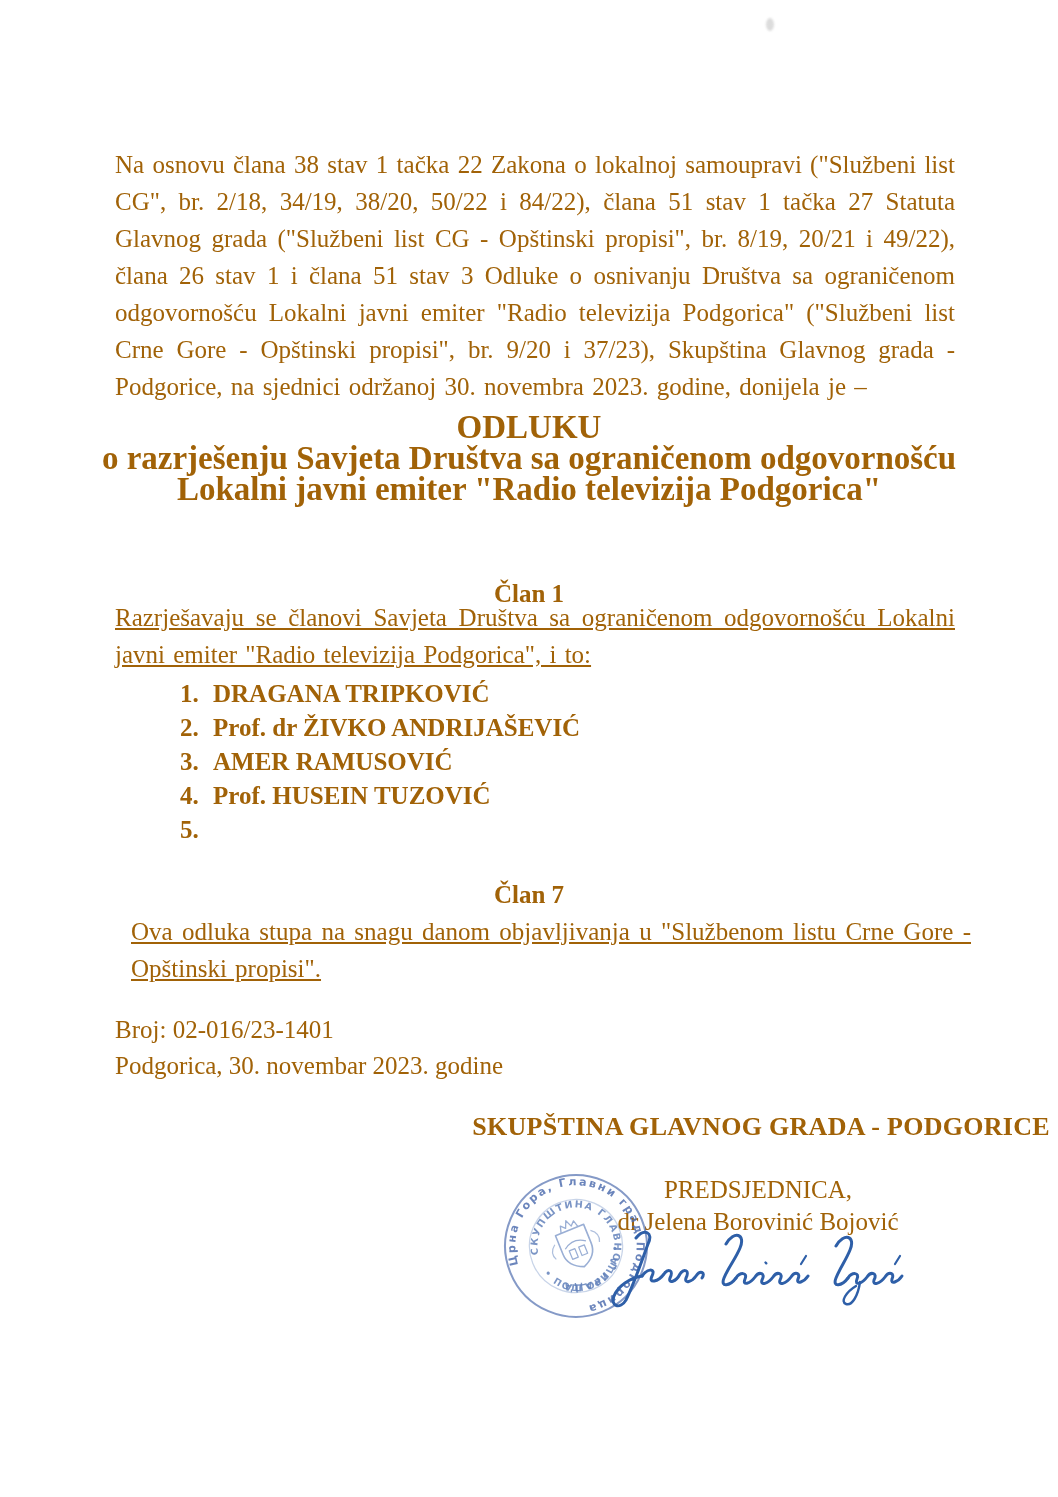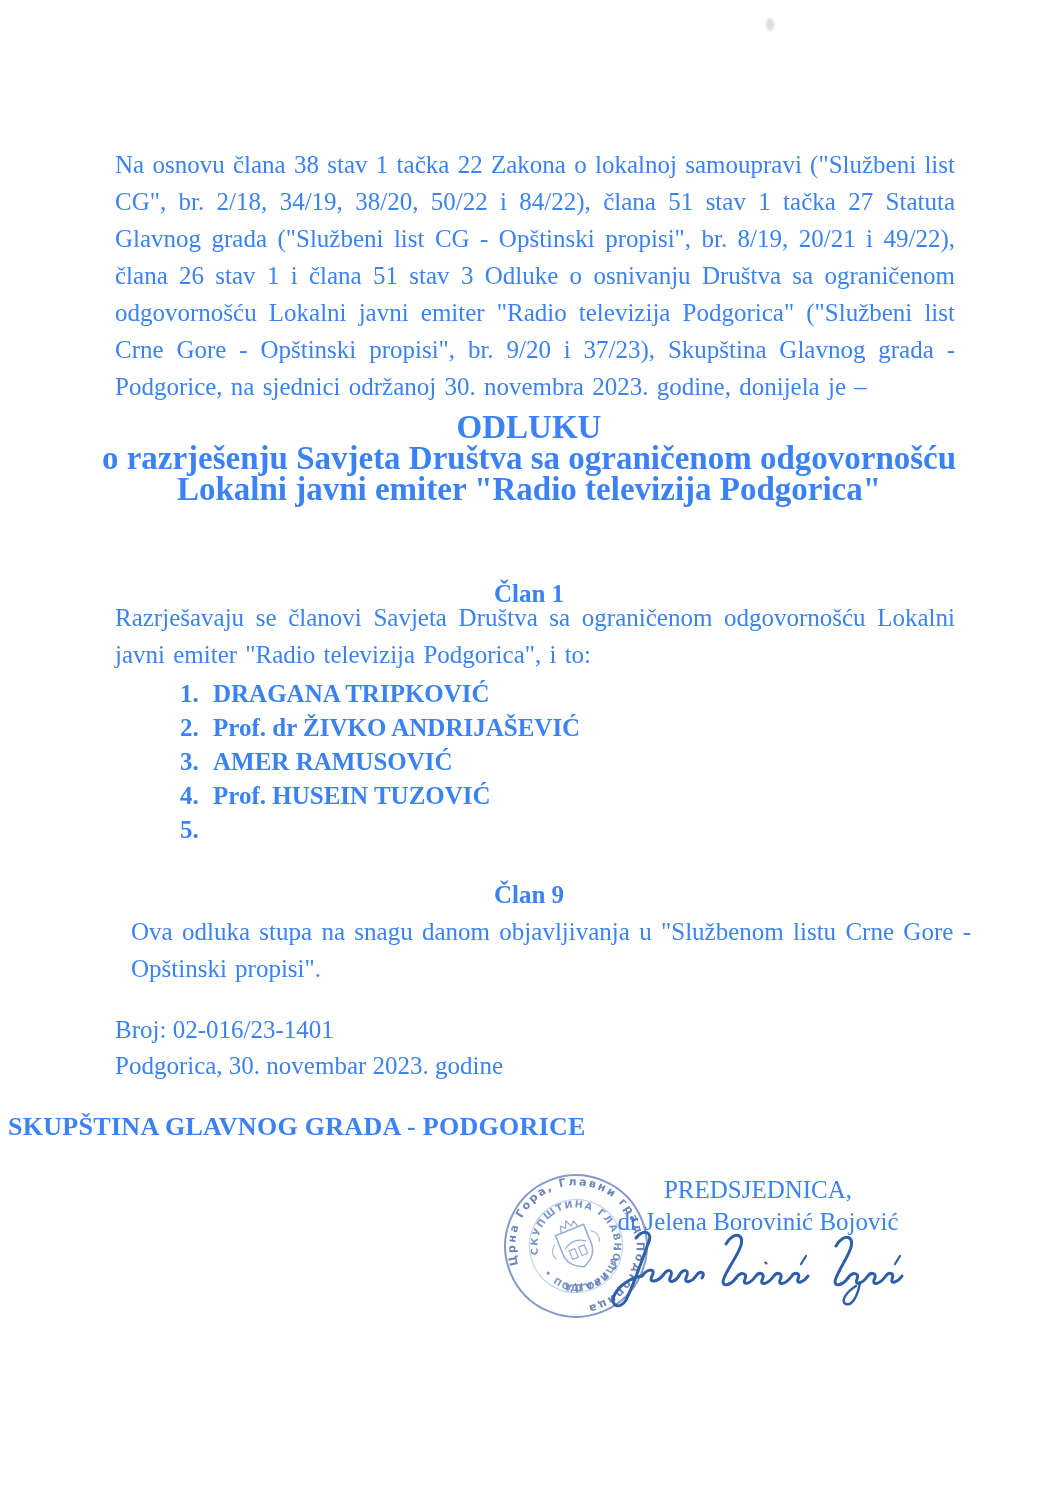--- a/index.html
+++ b/index.html
@@ -2,21 +2,21 @@
 <html><head>
 <meta charset="utf-8">
 <style>
   * { margin:0; padding:0; box-sizing:border-box; }
   html,body { background:#ffffff; }
   .page {
     position:relative;
     width:1058px; height:1497px;
     background:#ffffff;
     font-family:"Liberation Serif","DejaVu Serif",serif;
-    color:#3b82f6;
+    color:#a16207;
     overflow:hidden;
   }
   .abs { position:absolute; }
   .smudge {
     top:18px; left:766px; width:8px; height:13px;
     background:#dcdcdc; border-radius:50%;
     filter:blur(1.2px);
   }
   .intro {
     top:146px; left:115px; width:840px;
@@ -30,34 +30,34 @@
   }
   .article-heading {
     left:8px; width:1042px; text-align:center;
     font-weight:bold; font-size:25px; line-height:30px;
   }
   .h-clan1 { top:556px;margin-top:23px; }
   .h-clan2 { top:880px; }
   .body-text {
     left:115px; width:840px;
     font-size:25px; line-height:37px;
-    text-align:justify; word-spacing:2px;
+    text-align:justify; word-spacing:2px;text-decoration:underline;
   }
   .b-clan1 { top:599px; }
   .b-clan2 { top:913px;margin-left:16px; }
   .members {
     top:677px; left:180px; width:700px;
     list-style:none; font-weight:bold; font-size:25px;
   }
   .member { display:flex; line-height:34px; }
   .member .num { width:33px; flex:0 0 33px; }
   .broj { top:1011px; left:115px; font-size:25px; line-height:37px; }
   .place-date { top:1047px; left:115px; font-size:25px; line-height:37px; }
   .issuer {
-    top:1112px; left:8px; width:1042px; text-align:left;
+    top:1112px; left:8px; width:1042px; text-align:right;
     font-weight:bold; font-size:26px; letter-spacing:0.3px;
   }
   .sig-block {
     top:1174px; left:548px; width:420px;
     text-align:center; font-weight:normal;
     font-size:25px; line-height:32px;
   }
   .stamp {
     top:1160px; left:490px; width:172px; height:172px;
     opacity:0.92; filter:blur(0.3px);
@@ -104,21 +104,21 @@
     </li>
     <li class="member">
       <span class="num">4.</span>
       <span class="name">Prof. HUSEIN TUZOVIĆ</span>
     </li>
     <li class="member">
       <span class="num">5.</span>
     </li>
   </ol>
 
-  <div class="abs article-heading h-clan2">Član 9</div>
+  <div class="abs article-heading h-clan2">Član 7</div>
 
   <p class="abs body-text b-clan2">Ova odluka stupa na snagu danom objavljivanja u "Službenom listu  Crne Gore - Opštinski propisi".</p>
 
   <div class="abs broj">Broj: 02-016/23-1401</div>
 
   <div class="abs place-date">Podgorica, 30. novembar 2023. godine</div>
 
   <div class="abs issuer">SKUPŠTINA GLAVNOG GRADA - PODGORICE</div>
 
   <div class="abs sig-block">

